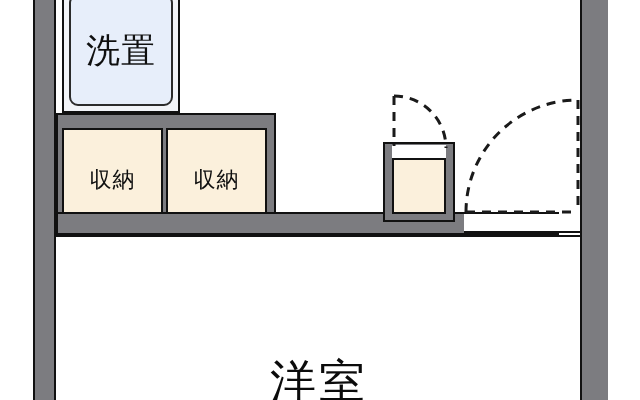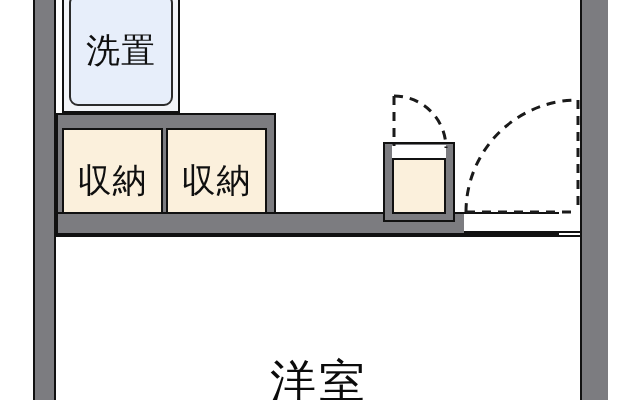--- a/index.html
+++ b/index.html
@@ -56,21 +56,21 @@
   }
   .label-jp {
     font-size: 34px;
     color: #0f0f0f;
     letter-spacing: 1px;
     line-height: 1;
     white-space: nowrap;
     user-select: none;
   }
   .label-closet {
-    font-size: 34px;
+    font-size: 22px;
   }
   .label-room {
     position: absolute;
     font-size: 46px;
     color: #0b0b0b;
     letter-spacing: 3px;
     white-space: nowrap;
     line-height: 1;
   }
   .rail {

